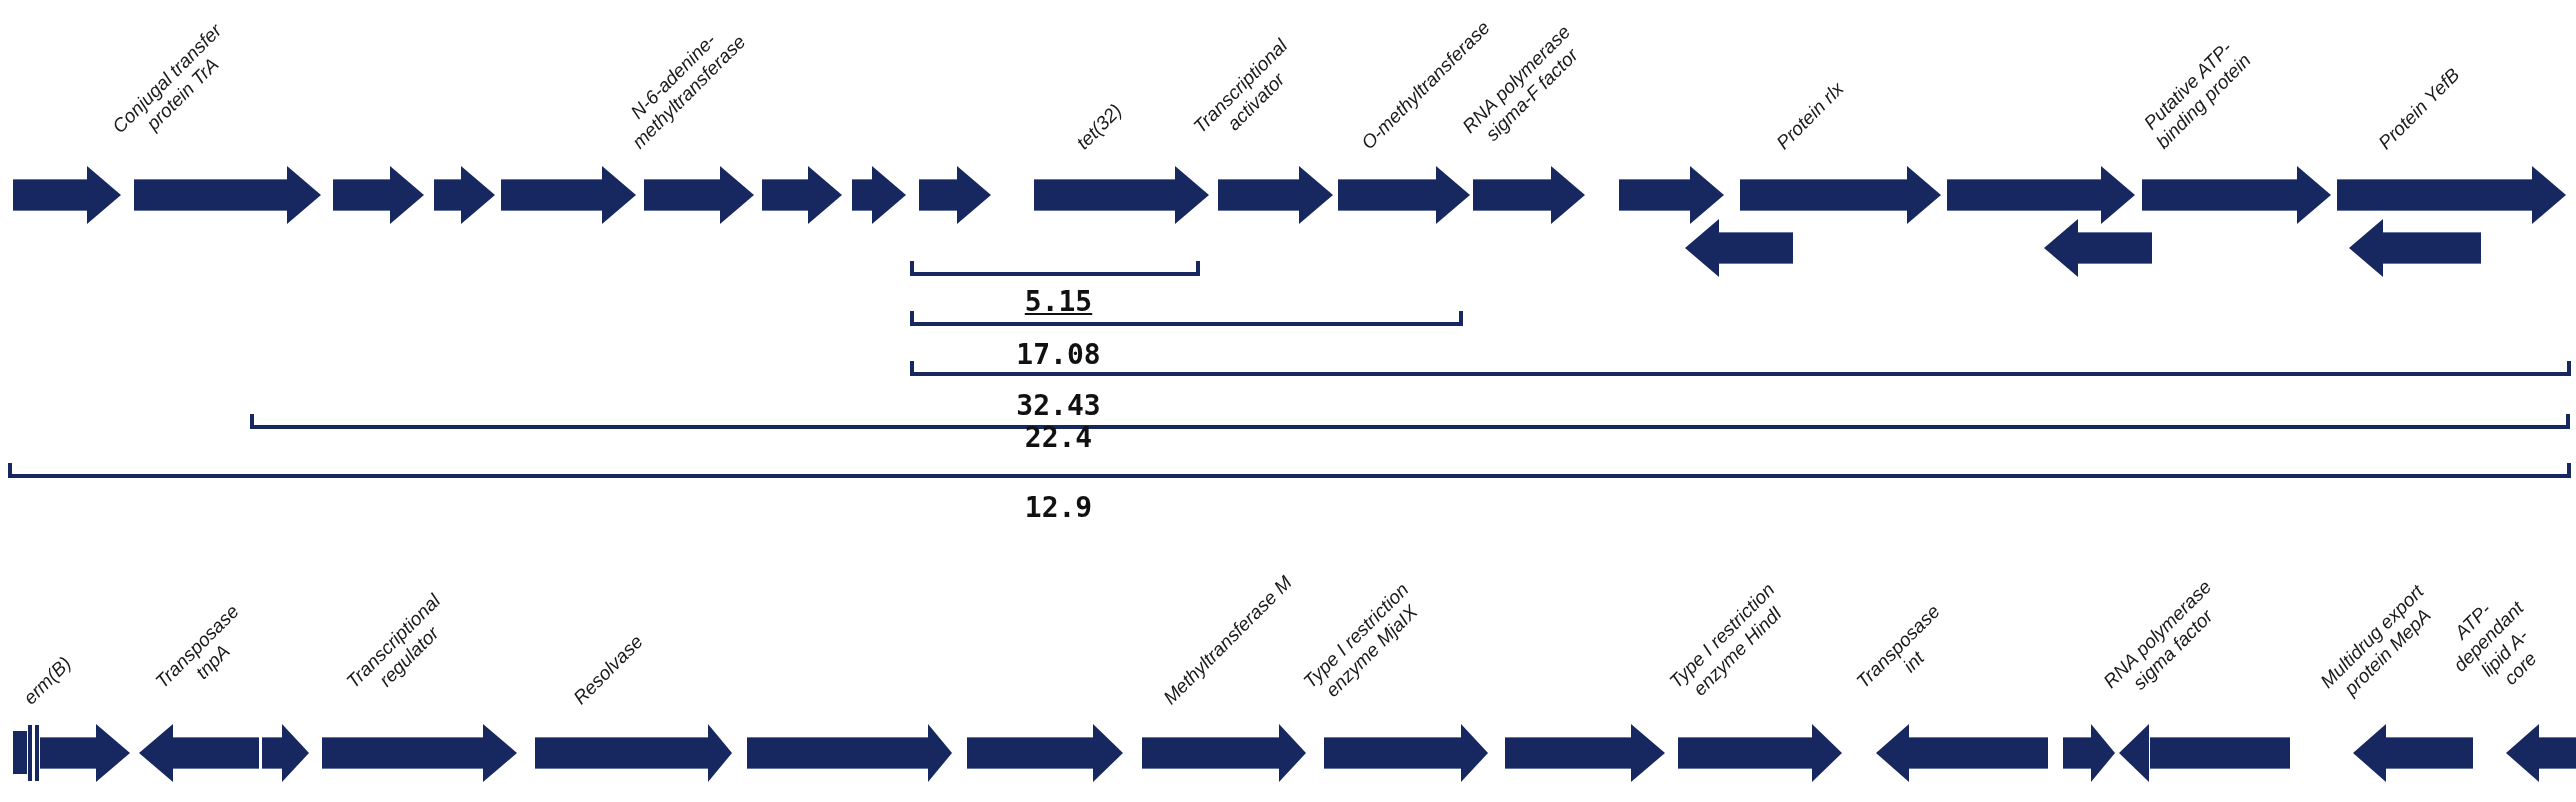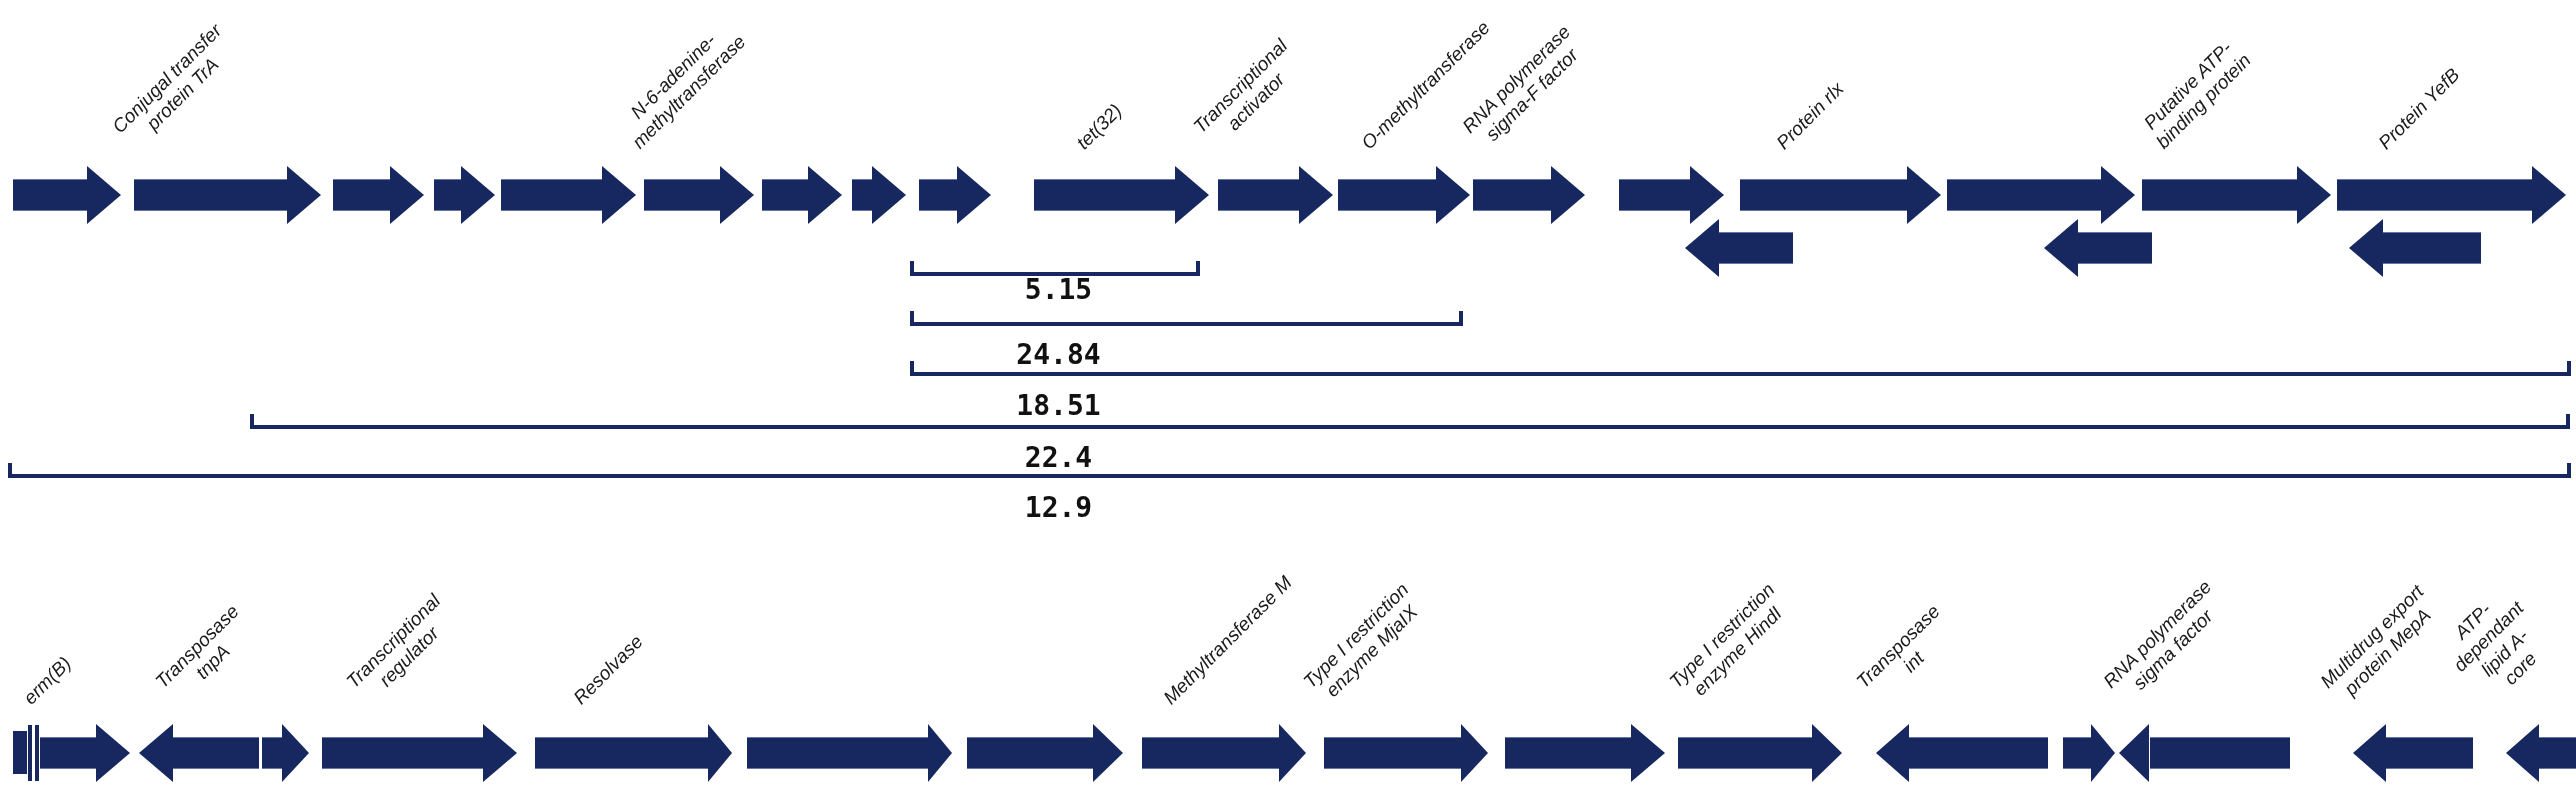--- a/index.html
+++ b/index.html
@@ -230,23 +230,23 @@
 enzyme HindI</div>
     <div class="glabel" style="left: 1884px; bottom: 93px;">Transposase
 int</div>
     <div class="glabel" style="left: 2131px; bottom: 93px;">RNA polymerase
 sigma factor</div>
     <div class="glabel" style="left: 2348px; bottom: 93px;">Multidrug export
 protein MepA</div>
     <div class="glabel" style="left: 2497px; bottom: 93px;">ATP-dependant
 lipid A-core</div>
     <div class="bracket" style="left: 910px; top: 261px; width: 290px; height: 14.7px; border-color: rgb(22, 40, 95);"></div>
-    <div class="bracket-value" style="left: 912px; top: 276px;">5.15</div>
+    <div class="bracket-value" style="left: 912px; top: 288px; text-decoration: underline;">5.15</div>
     <div class="bracket" style="left: 910px; top: 311px; width: 553px; height: 14.7px; border-color: rgb(22, 40, 95);"></div>
-    <div class="bracket-value" style="left: 912px; top: 341px;">24.84</div>
+    <div class="bracket-value" style="left: 912px; top: 341px;">17.08</div>
     <div class="bracket" style="left: 910px; top: 361px; width: 1661px; height: 14.7px; border-color: rgb(22, 40, 95);"></div>
-    <div class="bracket-value" style="left: 912px; top: 392px;">18.51</div>
+    <div class="bracket-value" style="left: 912px; top: 392px;">32.43</div>
     <div class="bracket" style="left: 250px; top: 414px; width: 2320px; height: 14.7px; border-color: rgb(22, 40, 95);"></div>
-    <div class="bracket-value" style="left: 912px; top: 444px;">22.4</div>
+    <div class="bracket-value" style="left: 912px; top: 424px;">22.4</div>
     <div class="bracket" style="left: 8px; top: 463px; width: 2563px; height: 14.7px; border-color: rgb(22, 40, 95);"></div>
     <div class="bracket-value" style="left: 912px; top: 494px;">12.9</div>
   </div>
 
 
 </body></html>

